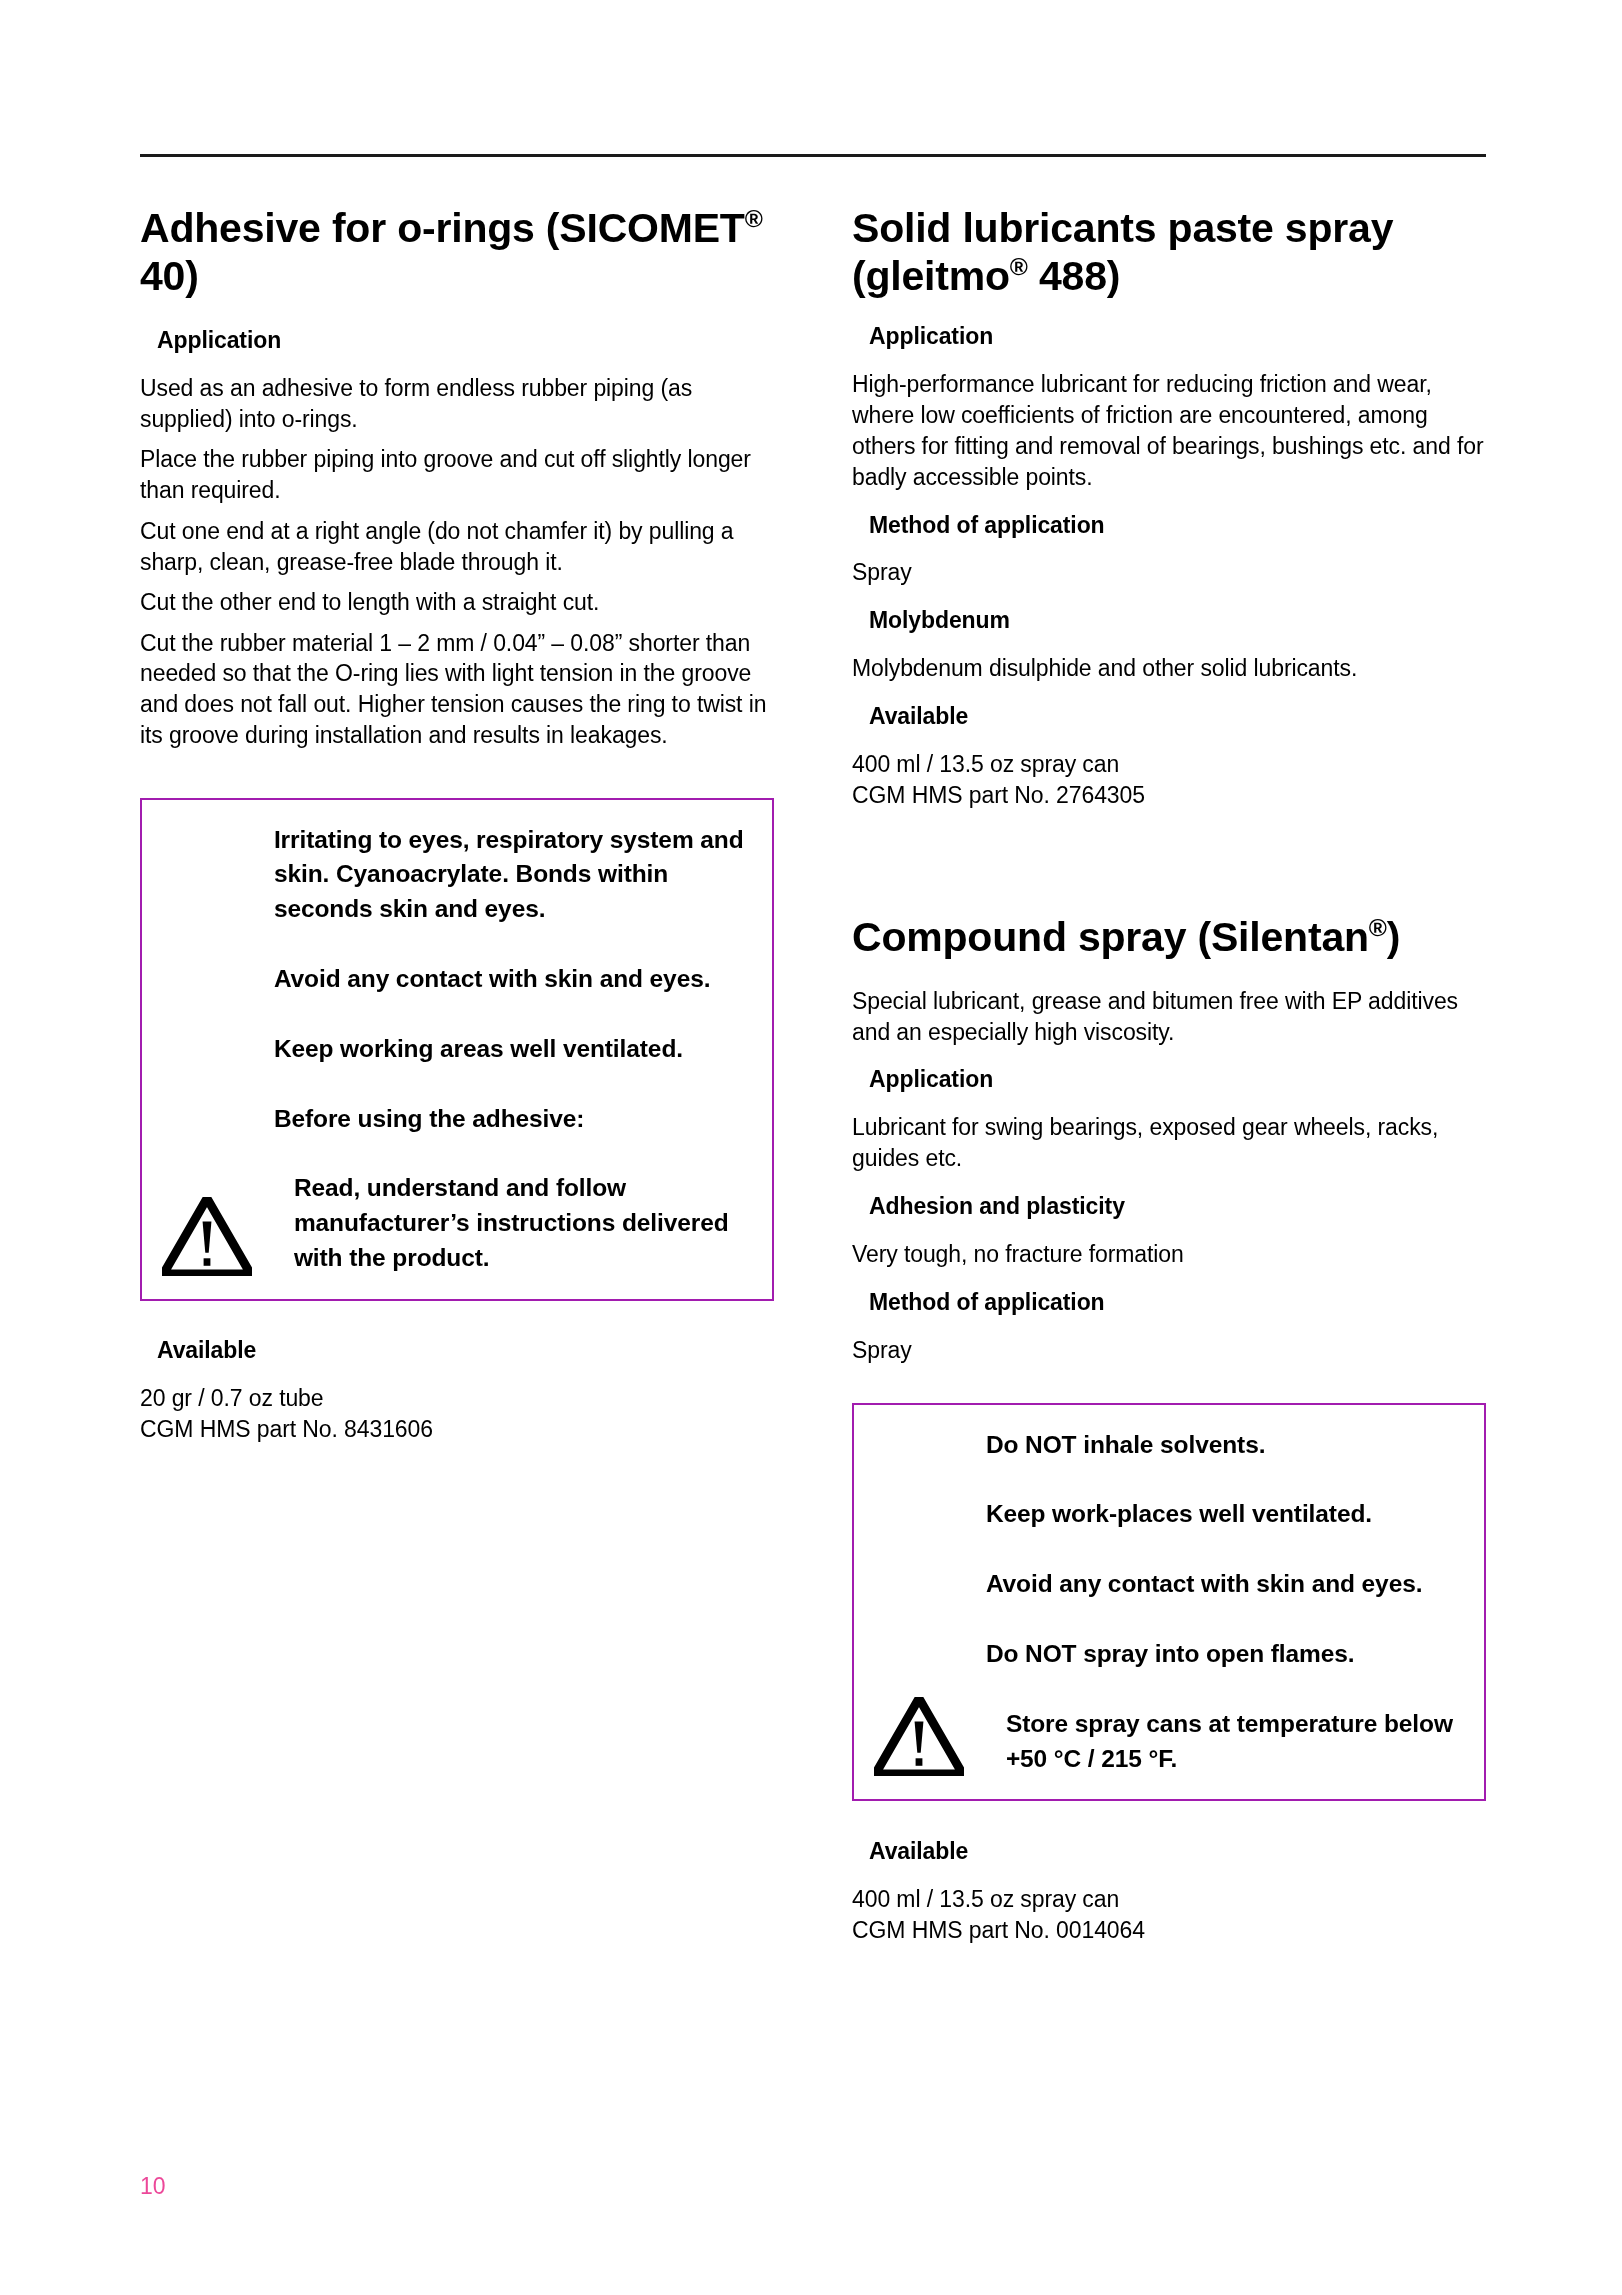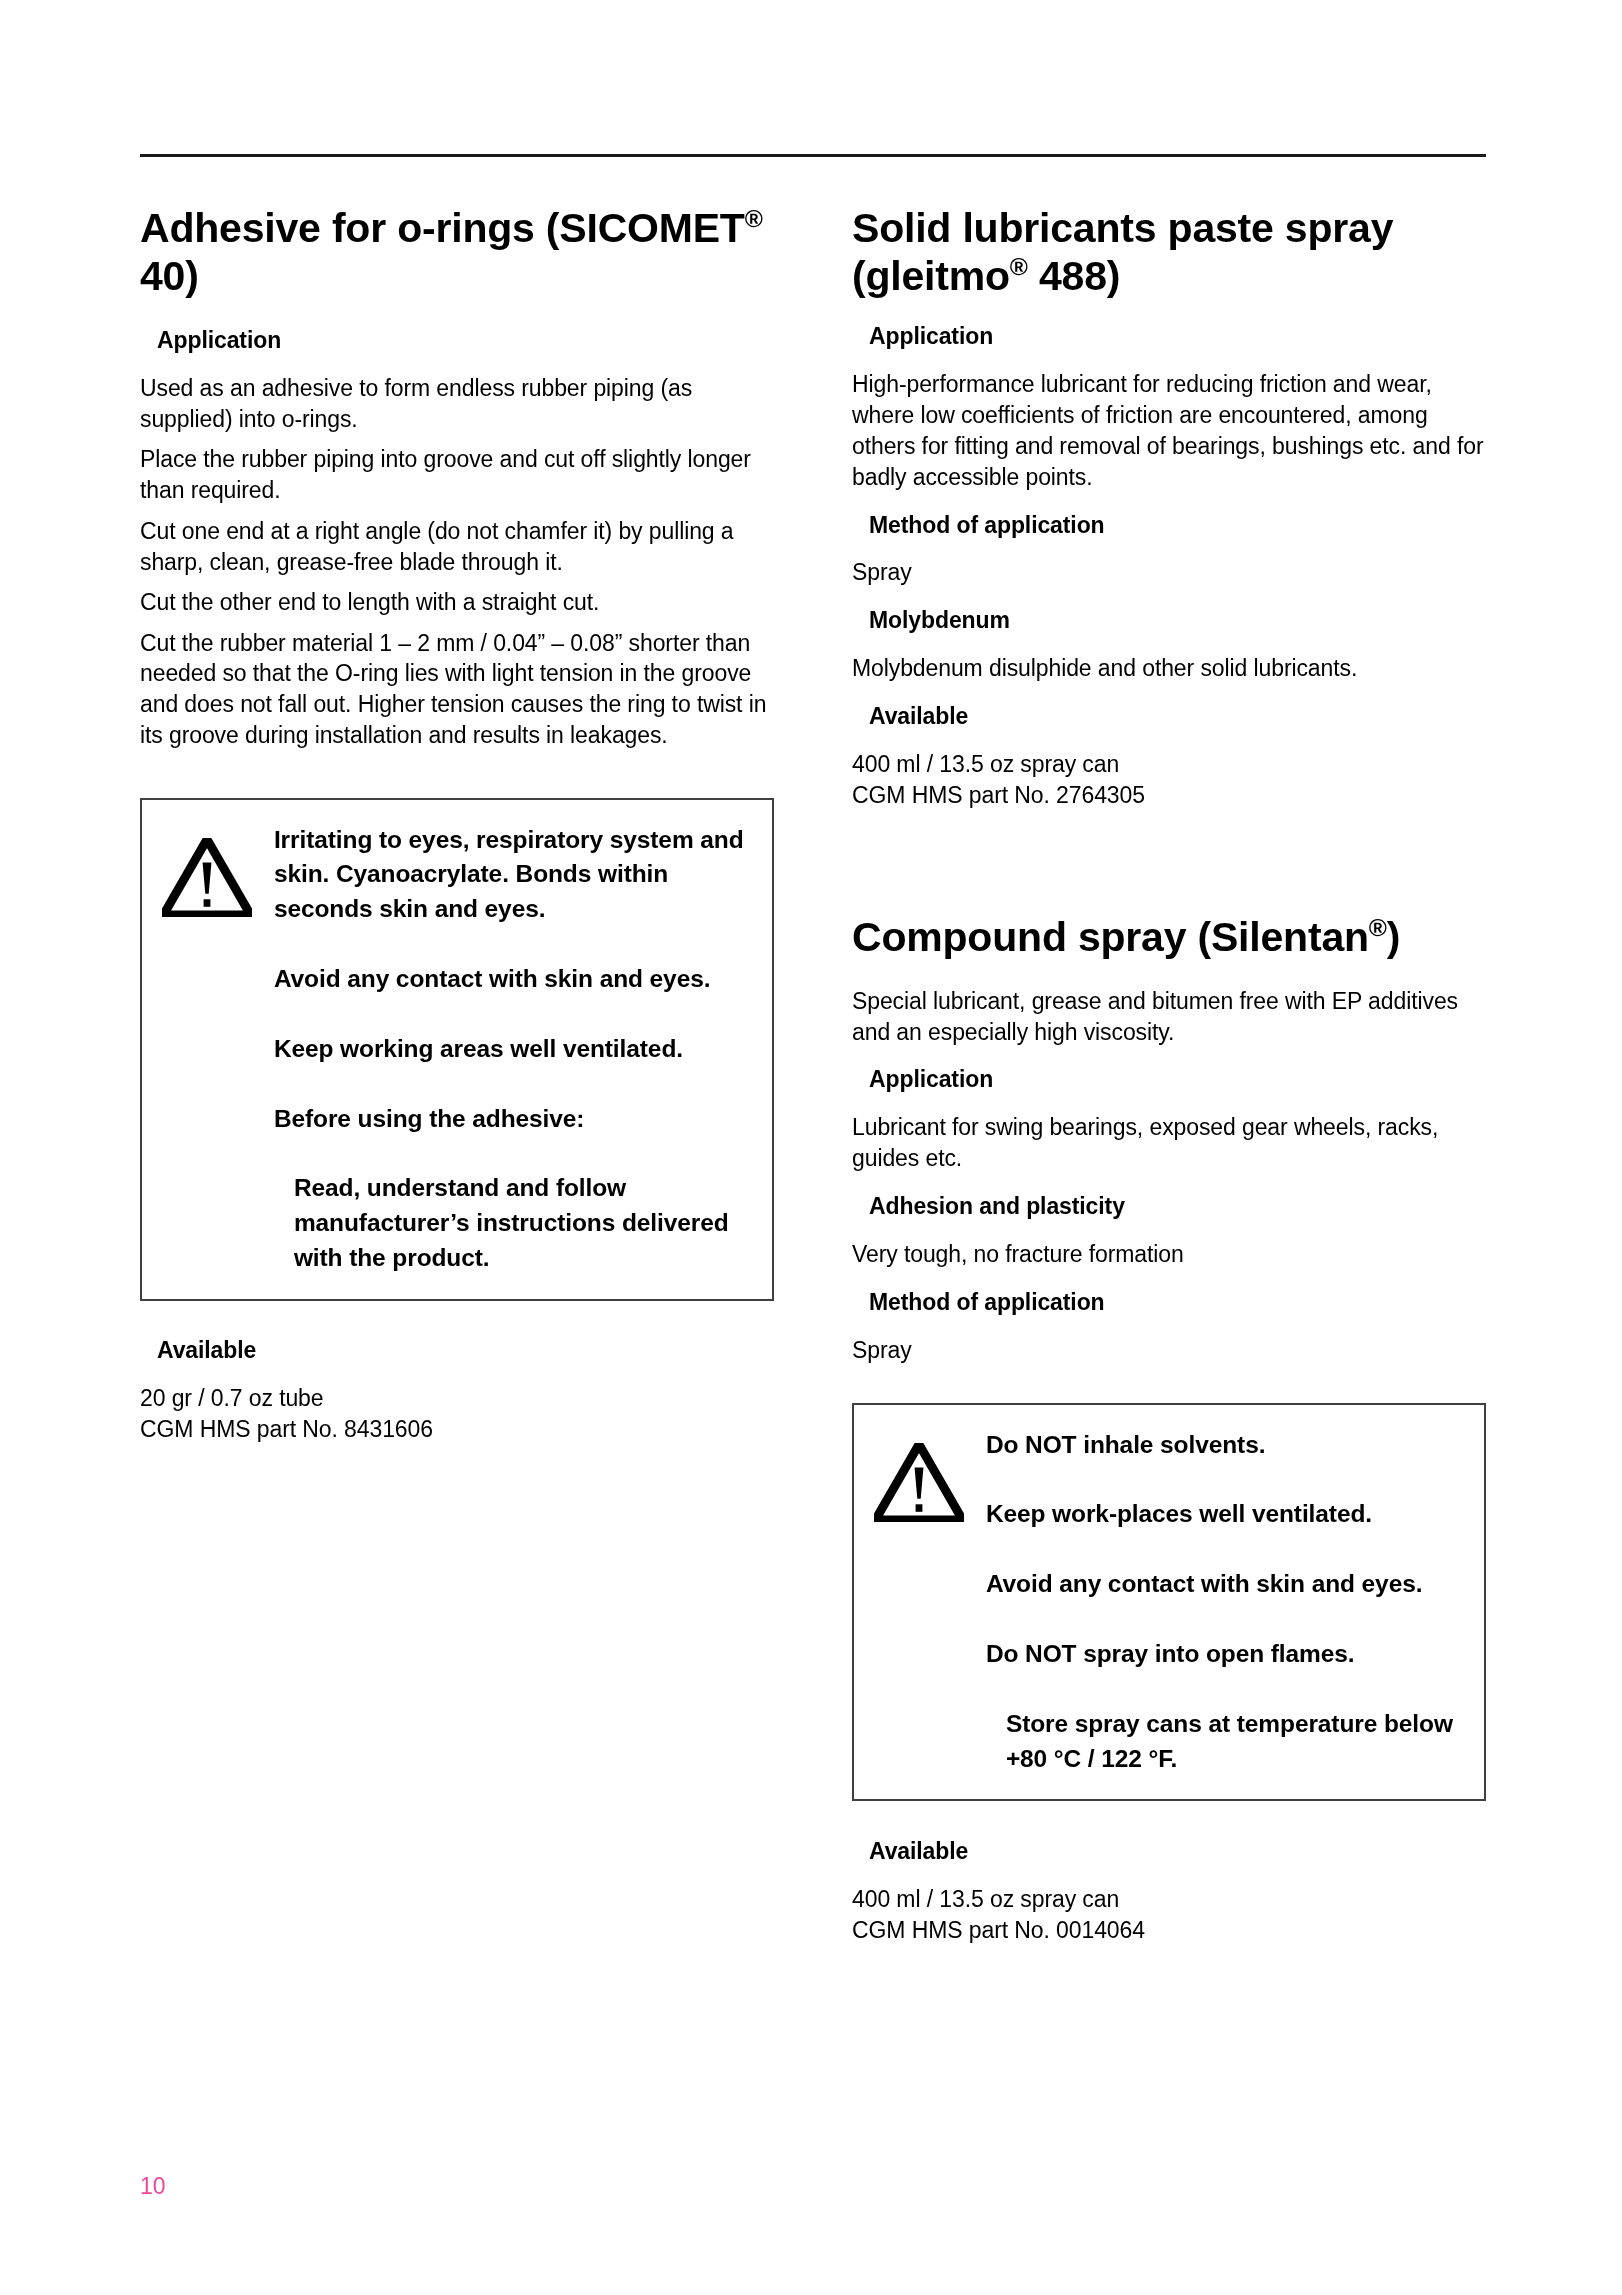--- a/index.html
+++ b/index.html
@@ -84,24 +84,24 @@
     margin-bottom: 0;
   }
   sup.reg {
     font-size: 0.60em;
     vertical-align: super;
     line-height: 0;
   }
 
   
   .warn-box {
-    border: 2px solid #404040;
+    border: 2px solid #a21caf;
     box-sizing: border-box;
     display: flex;
-    align-items: flex-start;
+    align-items: flex-end;
     padding: 23px 17.7px 23px 20.4px;
   }
   .warn-icon {
     flex: 0 0 auto;
     width: 102px;
     padding-top: 15px;
   }
   .warn-icon svg {
     display: block;
     width: 90px;
@@ -224,21 +224,21 @@
             <path d="M66 2 L130 113 L2 113 Z" fill="none" stroke="#000" stroke-width="13" stroke-linejoin="miter"></path>
             <path d="M59.5 36 L72.5 36 L68.5 82 L63.5 82 Z" fill="#000"></path>
             <rect x="61" y="90" width="10" height="11" fill="#000"></rect>
           </svg>
         </div>
         <div class="warn-text">
           <p>Do NOT inhale solvents.</p>
           <p>Keep work-places well ventilated.</p>
           <p>Avoid any contact with skin and eyes.</p>
           <p>Do NOT spray into open flames.</p>
-          <p>Store spray cans at temperature below +80 °C / 122 °F.</p>
+          <p>Store spray cans at temperature below +50 °C / 215 °F.</p>
         </div>
       </div>
 
       <div class="spacer-sm"></div>
 
       <div class="sub">Available</div>
       <p class="body nogap">400 ml / 13.5 oz spray can</p>
       <p class="body nogap">CGM HMS part No. 0014064</p>
 
     </div>

